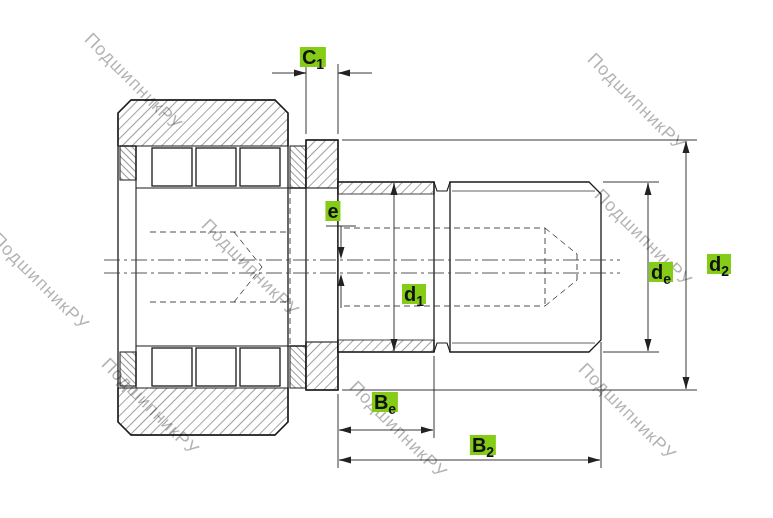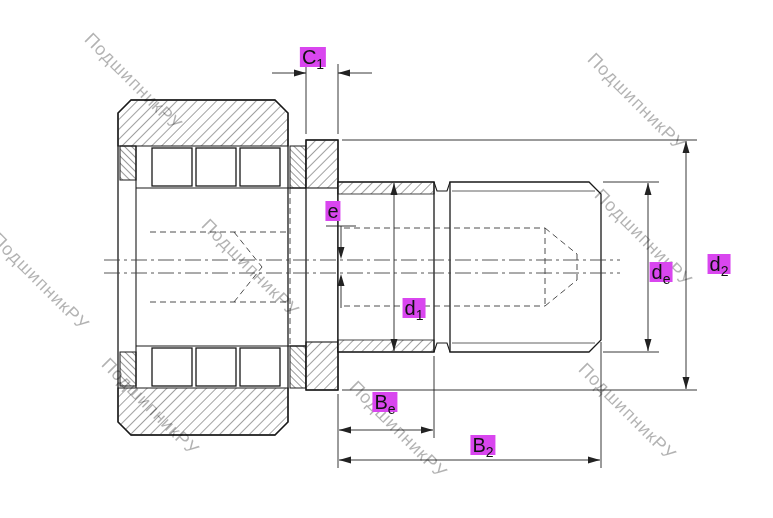--- a/index.html
+++ b/index.html
@@ -12,21 +12,21 @@
   .dash {stroke:#3a3a3a;stroke-width:.9;fill:none;stroke-dasharray:6 4;}
   .cl   {stroke:#444;stroke-width:.9;fill:none;stroke-dasharray:16 4 3 4;}
   .dim  {stroke:#222;stroke-width:.9;fill:none;}
   .arr  {fill:#222;stroke:none;}
   .hat  {fill:url(#hatch);stroke:#1a1a1a;stroke-width:1.1;}
   .hat2 {fill:url(#hatch2);stroke:#1a1a1a;stroke-width:1;}
   .wm{position:absolute;z-index:3;transform:translate(-50%,-50%) rotate(45deg);
       white-space:nowrap;font-size:18px;letter-spacing:1px;color:rgba(0,0,0,0.30);
       pointer-events:none;}
   .dim-label{position:absolute;z-index:4;transform:translate(-50%,-50%);
-      background:#d946ef;padding:0 2px;font-size:20px;line-height:1;color:#111;}
+      background:#84cc16;padding:0 2px;font-size:20px;line-height:1;color:#111;font-weight:bold;}
   .dim-label sub{font-size:14px;line-height:0;}
 </style>
 </head>
 <body>
 
 <div id="page">
 
   <svg width="773" height="518" viewBox="0 0 773 518">
     <defs>
       <pattern id="hatch" patternUnits="userSpaceOnUse" width="7" height="7" patternTransform="rotate(45)">
@@ -163,19 +163,19 @@
   <div class="wm" style="left:636px;top:102px">ПодшипникРУ</div>
   <div class="wm" style="left:40px;top:282px">ПодшипникРУ</div>
   <div class="wm" style="left:250px;top:268px">ПодшипникРУ</div>
   <div class="wm" style="left:643px;top:238px">ПодшипникРУ</div>
   <div class="wm" style="left:150px;top:407px">ПодшипникРУ</div>
   <div class="wm" style="left:398px;top:430px">ПодшипникРУ</div>
   <div class="wm" style="left:627px;top:412px">ПодшипникРУ</div>
 
   <span class="dim-label" style="left:313px;top:57px"><span>C</span><sub>1</sub></span>
   <span class="dim-label" style="left:333px;top:211px"><span>e</span><sub></sub></span>
-  <span class="dim-label" style="left:414px;top:308px"><span>d</span><sub>1</sub></span>
+  <span class="dim-label" style="left:414px;top:294px"><span>d</span><sub>1</sub></span>
   <span class="dim-label" style="left:661px;top:272px"><span>d</span><sub>e</sub></span>
   <span class="dim-label" style="left:719px;top:264px"><span>d</span><sub>2</sub></span>
   <span class="dim-label" style="left:385px;top:402px"><span>B</span><sub>e</sub></span>
   <span class="dim-label" style="left:483px;top:445px"><span>B</span><sub>2</sub></span>
 
 </div>
 
 </body></html>

